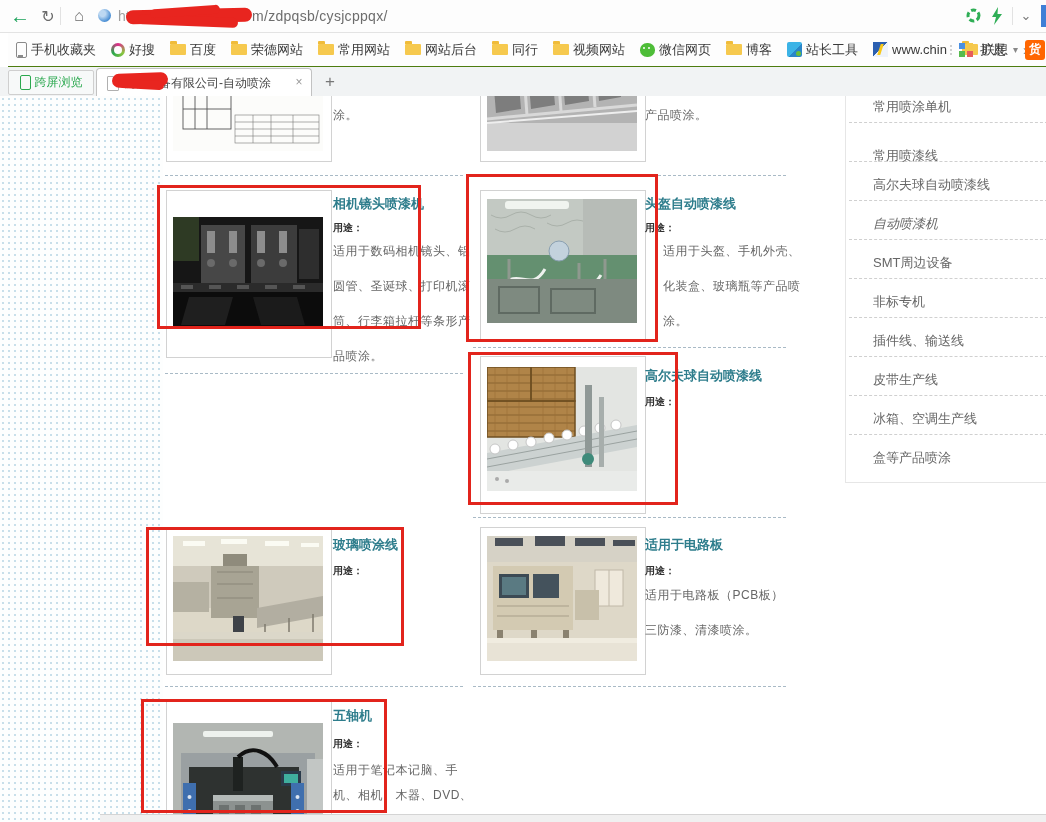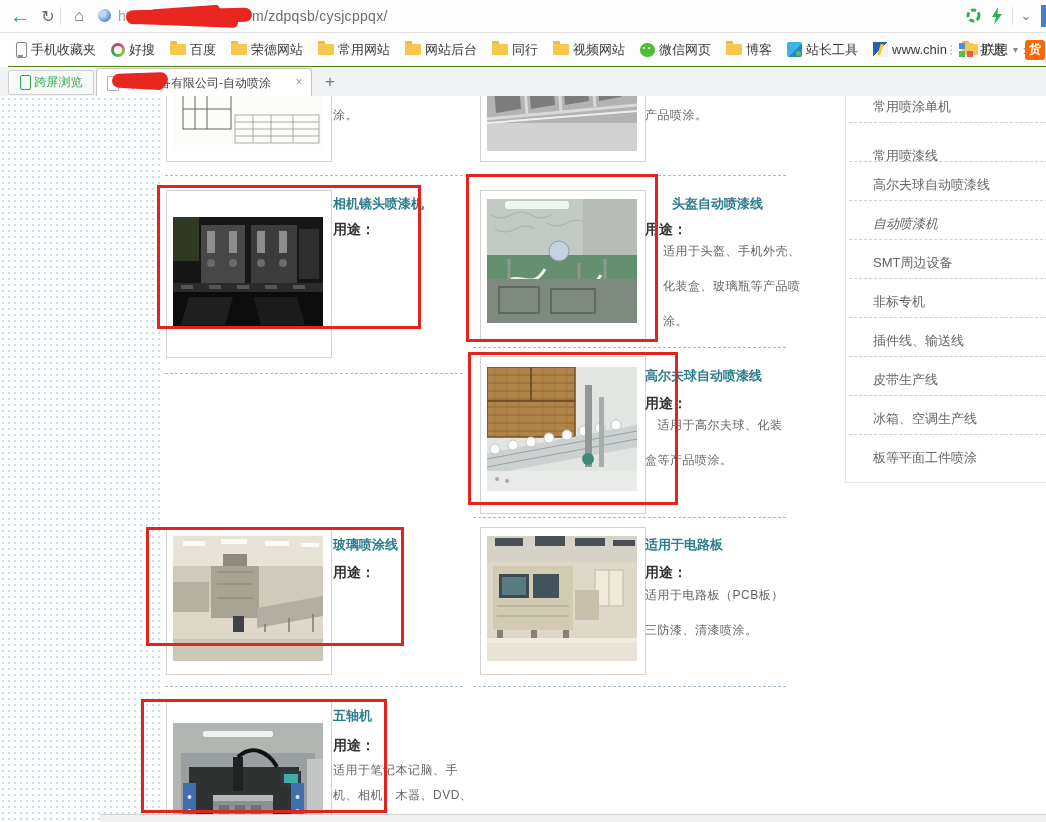--- a/index.html
+++ b/index.html
@@ -72,21 +72,21 @@
   .scribble.s-e{left:216px;top:80px;width:52px;height:10px;transform:rotate(3deg);position:absolute;}
   .tab-close{position:absolute;right:5px;top:6px;width:14px;height:14px;font-size:12px;color:#9a9a9a;text-align:center;line-height:14px;}
   .newtab{position:absolute;left:320px;top:5px;width:20px;height:20px;color:#777;font-size:17px;text-align:center;line-height:20px;cursor:pointer;}
   
   #page{position:absolute;left:0;top:96px;width:1046px;height:726px;background:#fff;overflow:hidden;}
   .dotgrid{position:absolute;left:0;top:0;width:163px;height:726px;background-color:#fdfefe;
     background-image:radial-gradient(circle,#c8dfea 1px,rgba(255,255,255,0) 1.2px);background-size:6px 6px;}
   .pbox{position:absolute;background:#fff;border:1px solid #d2d2d2;cursor:pointer;}
   .pimg{position:absolute;left:6px;overflow:hidden;}
   .ptitle{position:absolute;font-size:13px;font-weight:bold;color:#2e7d8c;cursor:pointer;white-space:nowrap;}
-  .pusage{position:absolute;font-size:14px;font-weight:bold;color:#333;text-align:right;}
+  .pusage{position:absolute;font-size:10px;font-weight:bold;color:#333;text-align:right;}
   .pdesc{position:absolute;font-size:12px;color:#666;white-space:pre-line;line-height:35px;letter-spacing:.5px;}
   .pdesc.tight{line-height:25px;}
   .dash{position:absolute;height:0;border-top:1px dashed #a9bac6;}
   .annot{position:absolute;border:3px solid #e2241c;}
   
   #sidebar{position:absolute;left:845px;top:-20px;width:210px;height:405px;background:#fff;border:1px solid #e6e6e6;border-right:none;}
   .side-item{position:absolute;left:27px;font-size:13px;color:#666;cursor:pointer;white-space:nowrap;}
   .side-dash{position:absolute;left:3px;width:204px;height:0;border-top:1px dashed #d0d0d0;}
   
   .bottom-strip{position:absolute;left:100px;top:718px;width:946px;height:8px;background:#f0f0f0;border-top:1px solid #d4d4d4;}
@@ -307,20 +307,24 @@
             <rect x="120" y="68" width="12" height="4"></rect>
           </g>
         <rect x="0" y="75" width="150" height="37" fill="#0c0c0c"></rect>
         <polygon points="16,80 60,80 52,108 8,108" fill="#1f1f1f"></polygon>
         <polygon points="80,80 124,80 132,108 88,108" fill="#1b1b1b"></polygon>
       </svg>
     </div>
   </div>
   <div class="ptitle" style="left:333px;top:99px;">相机镜头喷漆机</div>
   <div class="pusage" style="left:333px;top:125px;">用途：</div>
+  <div class="pdesc" style="left:333px;top:138px;">适用于数码相机镜头、铝
+圆管、圣诞球、打印机滚
+筒、行李箱拉杆等条形产
+品喷涂。</div>
 
   <div class="pbox" style="left:480px;top:94px;width:164px;height:150px;">
     <div class="pimg" style="top:8px;width:150px;height:124px;">
       <svg width="150" height="124" viewBox="0 0 150 124">
         <rect width="150" height="124" fill="#c3c9c3"></rect>
         <rect x="18" y="2" width="64" height="8" rx="3" fill="#f0f4ef"></rect>
         <g stroke="#aab1aa" stroke-width="1" fill="none">
           <path d="M4,16 q10,6 20,0 t20,0 t20,0"></path>
             <path d="M8,30 q10,6 20,0 t20,0"></path>
             <path d="M60,24 q10,6 20,0 t20,0"></path>
@@ -339,21 +343,21 @@
             <line x1="118" y1="60" x2="118" y2="116"></line>
         </g>
         <rect x="0" y="80" width="150" height="44" fill="#7e8a80"></rect>
         <g stroke="#5f6a62" stroke-width="2" fill="none">
           <rect x="12" y="88" width="40" height="26"></rect>
             <rect x="64" y="90" width="44" height="24"></rect>
         </g>
       </svg>
     </div>
   </div>
-  <div class="ptitle" style="left:672px;top:99px;">头盔自动喷漆线</div>
+  <div class="ptitle" style="left:645px;top:99px;">头盔自动喷漆线</div>
   <div class="pusage" style="left:645px;top:125px;">用途：</div>
   <div class="pdesc" style="left:645px;top:138px;padding-left:18px;">适用于头盔、手机外壳、
 化装盒、玻璃瓶等产品喷
 涂。</div>
 
   <div class="dash" style="left:473px;top:251px;width:313px;"></div>
   <div class="dash" style="left:165px;top:277px;width:298px;"></div>
 
   <div class="pbox" style="left:480px;top:260px;width:164px;height:156px;">
     <div class="pimg" style="top:10px;width:150px;height:124px;">
@@ -400,22 +404,20 @@
         <rect x="112" y="30" width="5" height="70" fill="#a7aeac"></rect>
         <circle cx="101" cy="92" r="6" fill="#3e8a7a"></circle>
         <rect x="0" y="104" width="150" height="20" fill="#e9ebe9"></rect>
         <circle cx="10" cy="112" r="2" fill="#aaa"></circle>
           <circle cx="20" cy="114" r="2" fill="#aaa"></circle>
       </svg>
     </div>
   </div>
   <div class="ptitle" style="left:645px;top:271px;">高尔夫球自动喷漆线</div>
   <div class="pusage" style="left:645px;top:299px;">用途：</div>
-  <div class="pdesc" style="left:645px;top:312px;">　适用于高尔夫球、化装
-盒等产品喷涂。</div>
 
   <div class="dash" style="left:473px;top:421px;width:313px;"></div>
 
   <div class="pbox" style="left:166px;top:431px;width:164px;height:146px;">
     <div class="pimg" style="top:8px;width:150px;height:125px;">
       <svg width="150" height="125" viewBox="0 0 150 125">
         <rect width="150" height="125" fill="#ddd8c8"></rect>
         <rect x="0" y="0" width="150" height="30" fill="#e7e4d7"></rect>
         <g fill="#fbfbf3">
           <rect x="10" y="5" width="22" height="5"></rect>
@@ -540,21 +542,21 @@
     <div class="side-item" style="top:177px;">SMT周边设备</div>
     <div class="side-dash" style="top:201px;"></div>
     <div class="side-item" style="top:216px;">非标专机</div>
     <div class="side-dash" style="top:240px;"></div>
     <div class="side-item" style="top:255px;">插件线、输送线</div>
     <div class="side-dash" style="top:279px;"></div>
     <div class="side-item" style="top:294px;">皮带生产线</div>
     <div class="side-dash" style="top:318px;"></div>
     <div class="side-item" style="top:333px;">冰箱、空调生产线</div>
     <div class="side-dash" style="top:357px;"></div>
-    <div class="side-item" style="top:372px;">板等平面工件喷涂</div>
+    <div class="side-item" style="top:372px;">盒等产品喷涂</div>
   </div>
 
   <div class="annot" style="left:157px;top:89px;width:258px;height:138px;"></div>
   <div class="annot" style="left:466px;top:78px;width:186px;height:162px;"></div>
   <div class="annot" style="left:468px;top:256px;width:204px;height:147px;"></div>
   <div class="annot" style="left:146px;top:431px;width:252px;height:113px;"></div>
   <div class="annot" style="left:141px;top:603px;width:240px;height:108px;"></div>
 
   <div class="bottom-strip"></div>
 </div>

